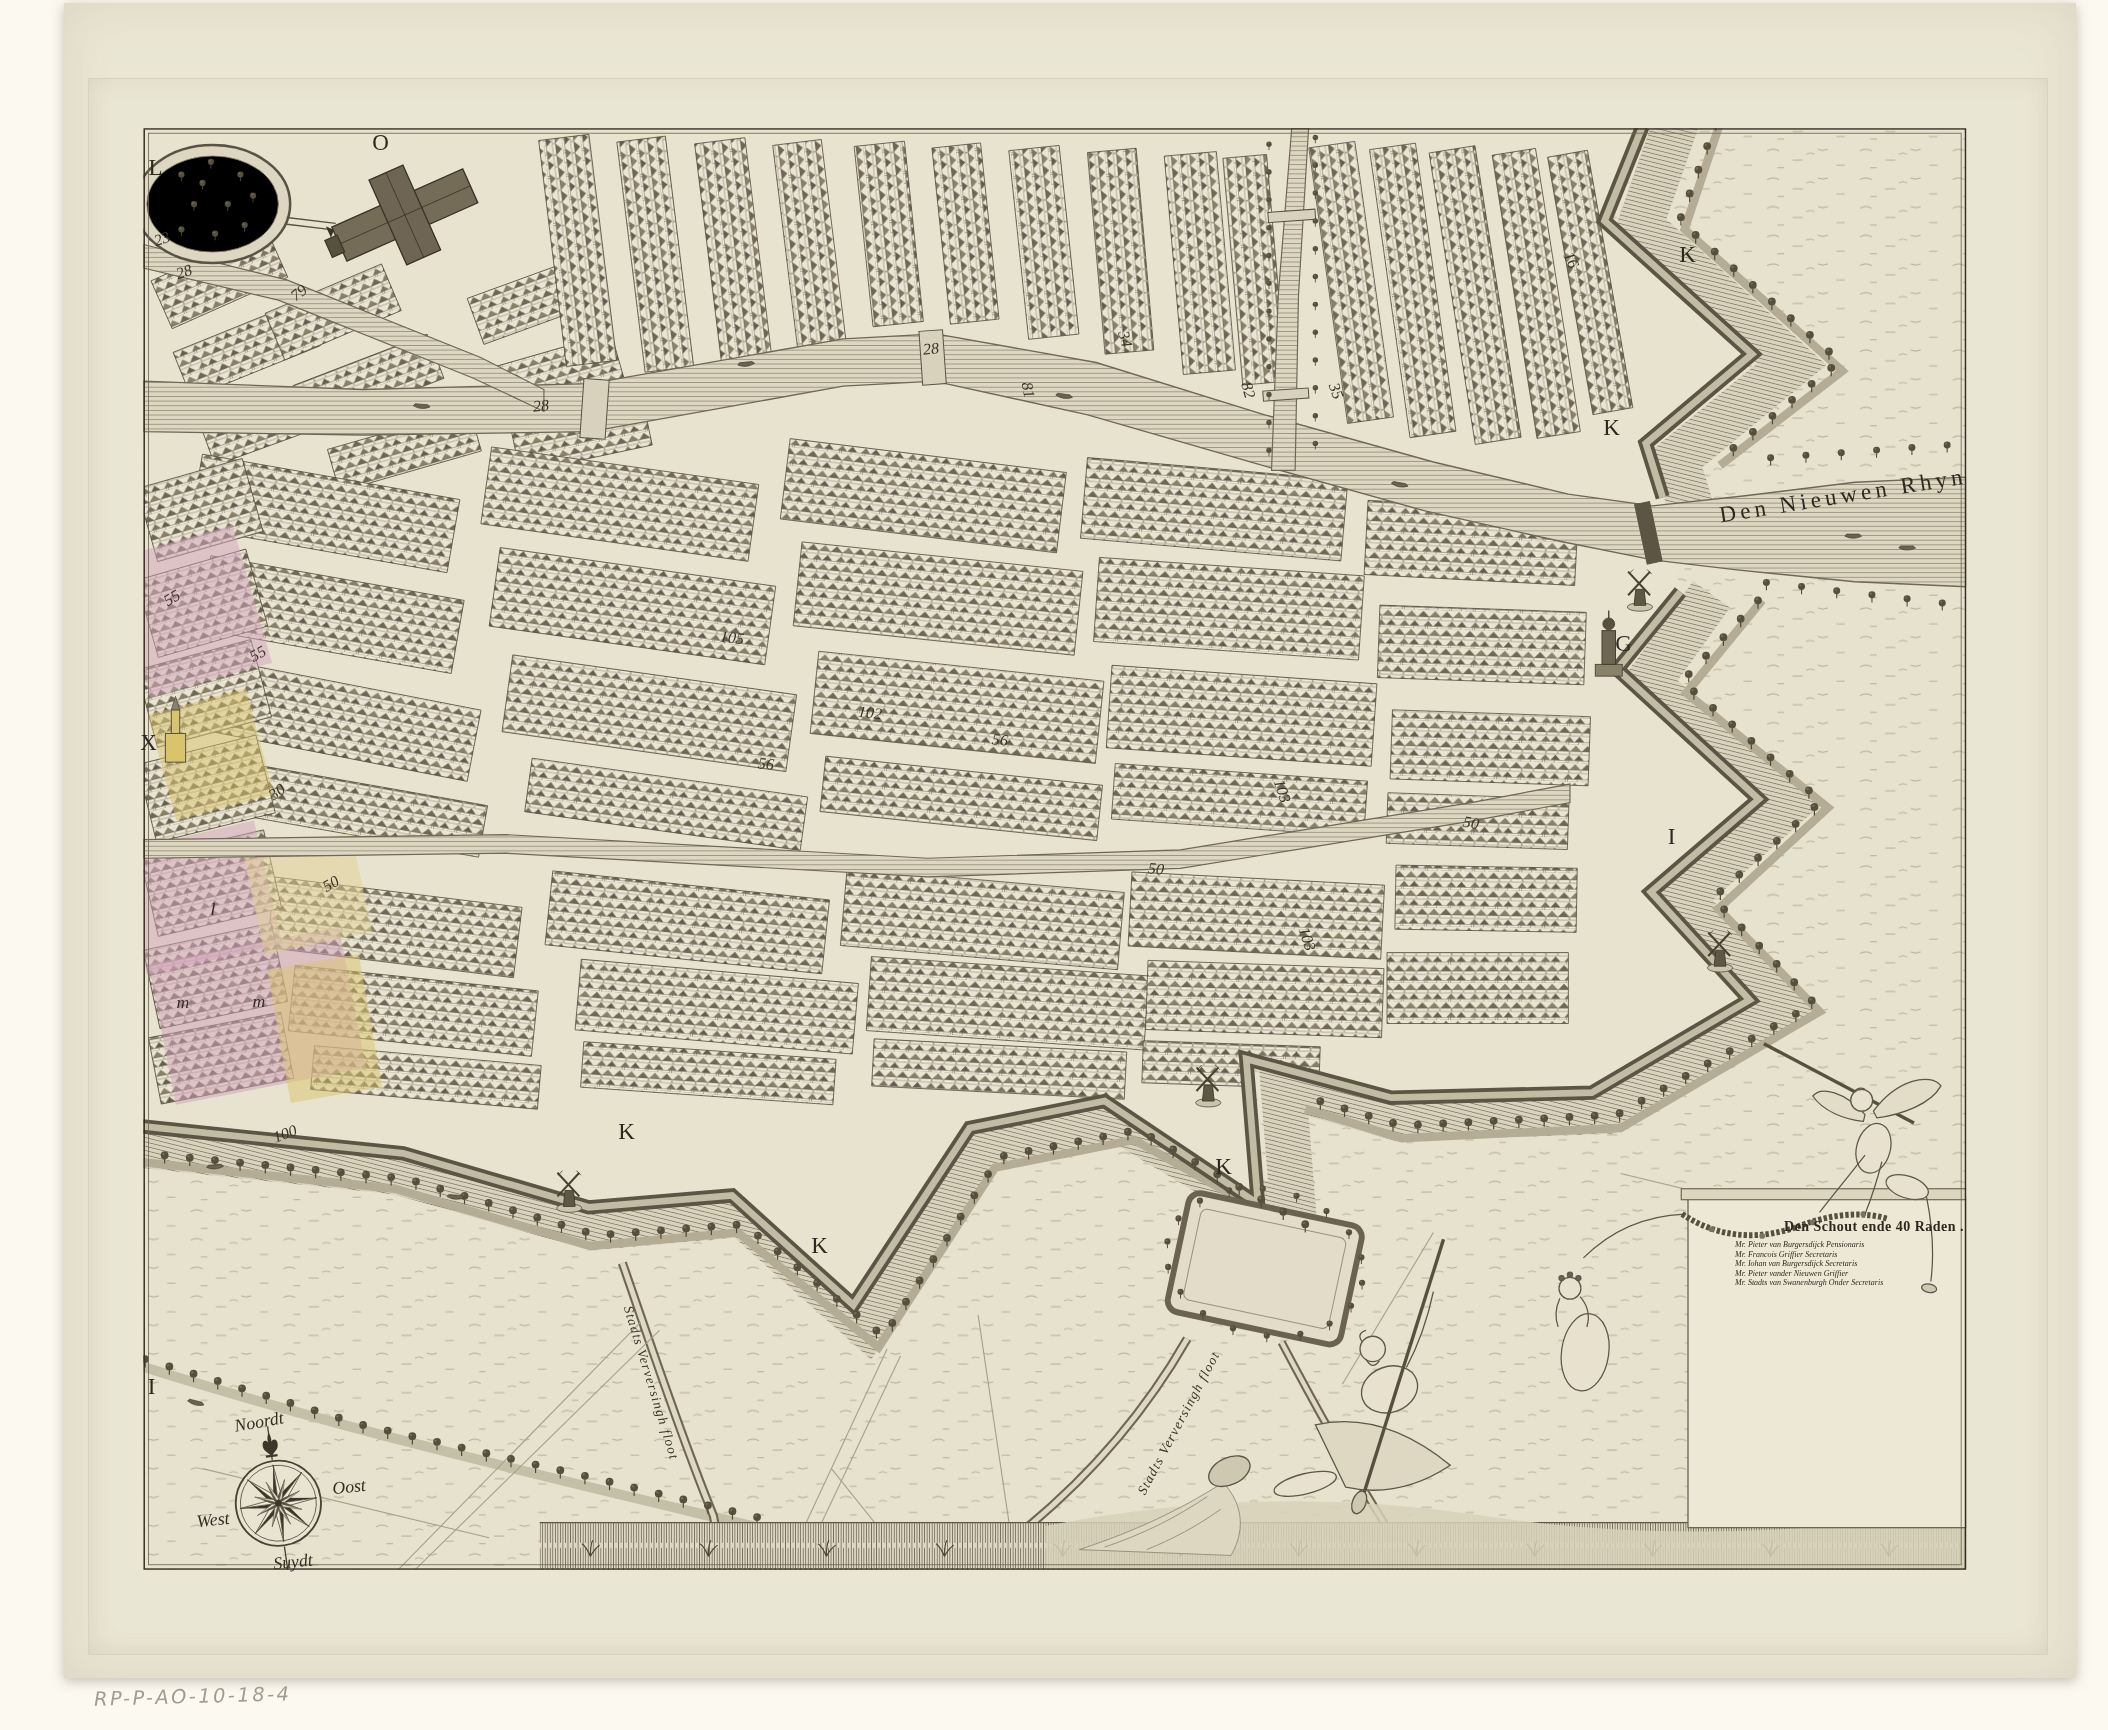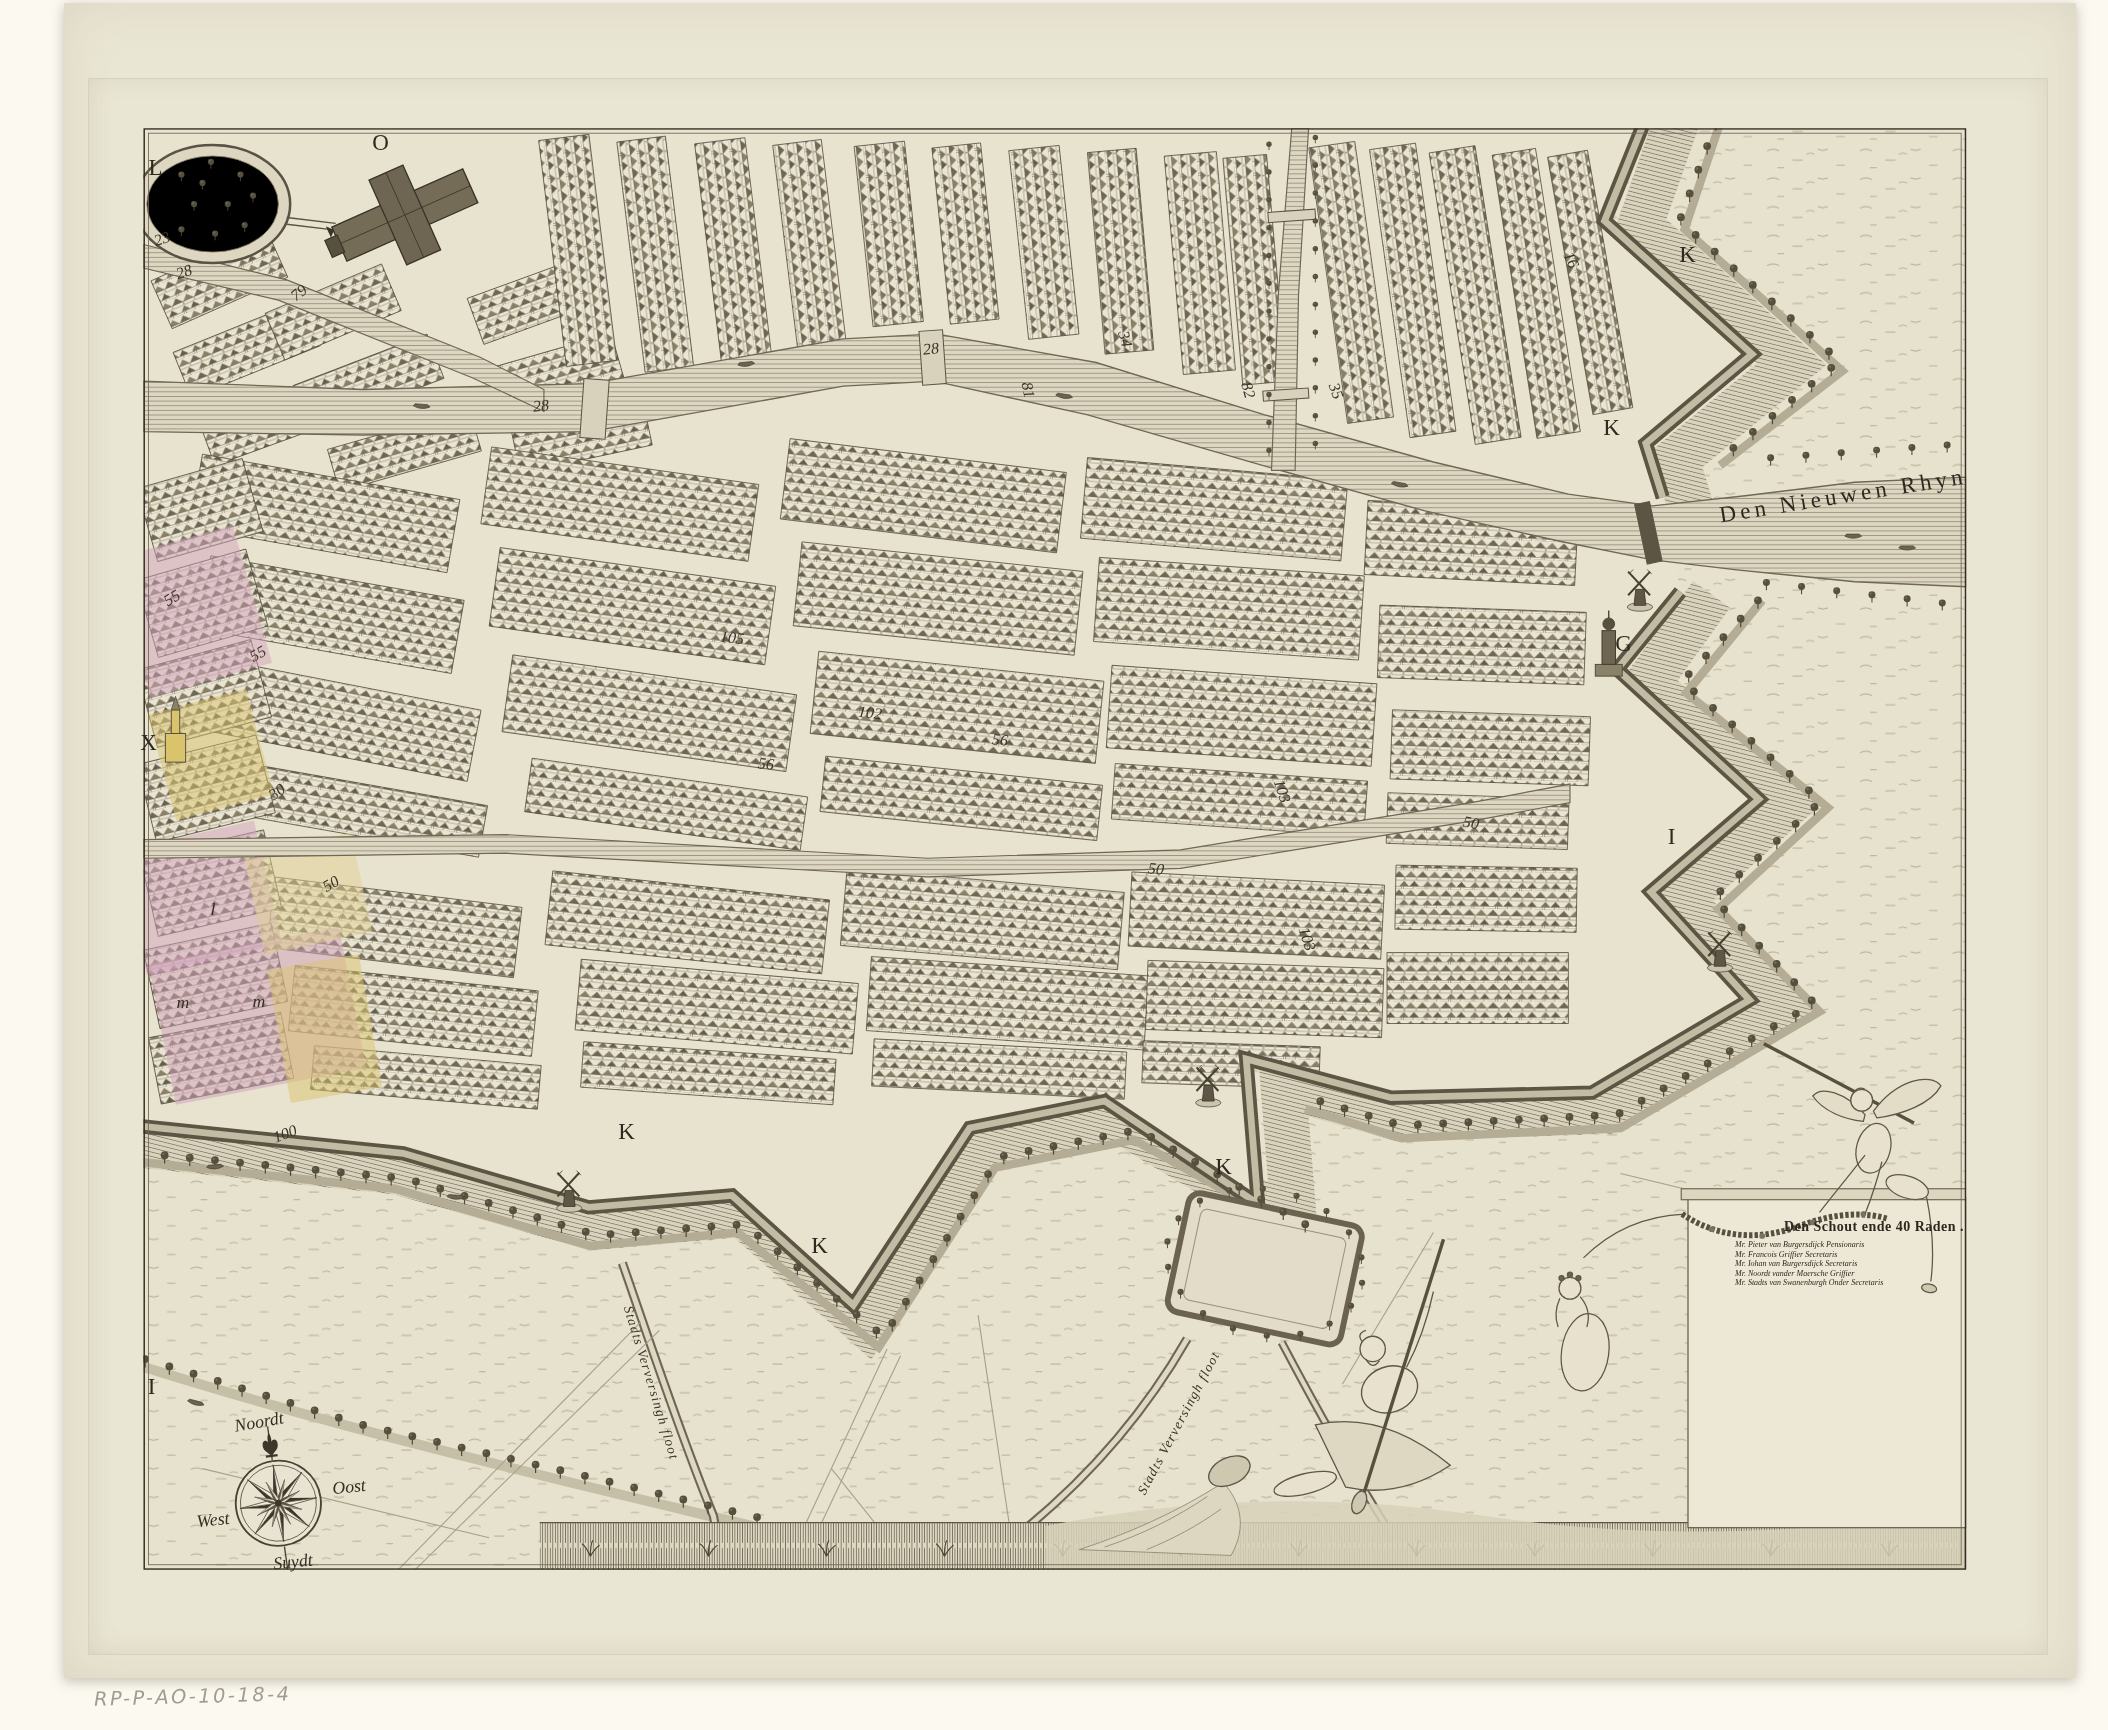--- a/index.html
+++ b/index.html
@@ -740,20 +740,20 @@
           <div class="row name"></div>
           <div class="row name"></div>
           <div class="row name"></div>
         </div>
     </div>
     <div class="officers">
 
     <div class="row">Mr. Pieter van Burgersdijck Pensionaris</div>
         <div class="row">Mr. Francois Griffier Secretaris</div>
         <div class="row">Mr. Iohan van Burgersdijck Secretaris</div>
-        <div class="row">Mr. Noordt vander Maersche Griffier</div>
+        <div class="row">Mr. Pieter vander Nieuwen Griffier</div>
         <div class="row">Mr. Stadts van Swanenburgh Onder Secretaris</div>
       </div>
   </div>
 
   <div id="pencil-note">RP-P-AO-10-18-4</div>
 </div>
 
 
 </body></html>

